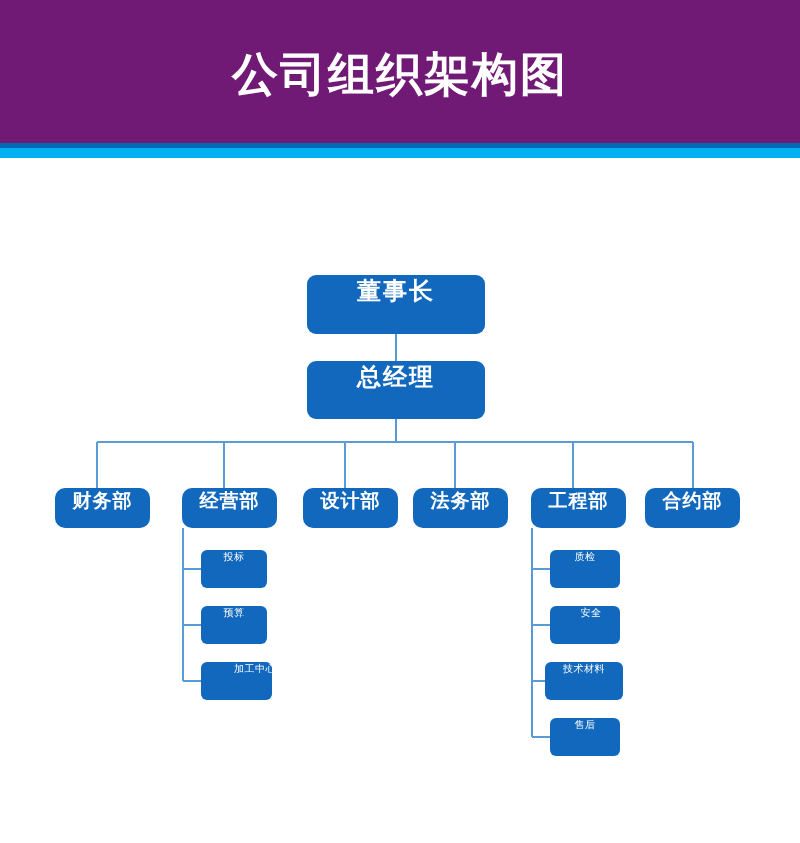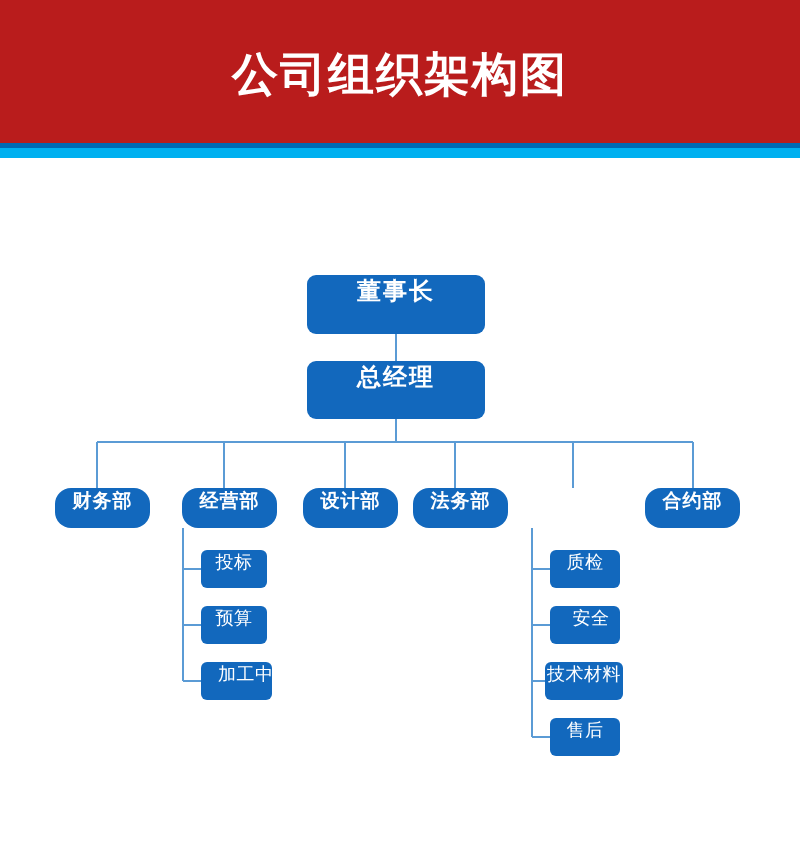--- a/index.html
+++ b/index.html
@@ -16,21 +16,21 @@
     position: relative;
   }
 
   
   .header-banner {
     position: absolute;
     left: 0;
     top: 0;
     width: 800px;
     height: 143px;
-    background: #b91c1c;
+    background: #701a75;
     box-sizing: border-box;
   }
   .header-title {
     position: absolute;
     left: 0;
     top: 46px;
     width: 800px;
     text-align: center;
     color: #ffffff;
     font-size: 46px;
@@ -89,24 +89,24 @@
   .node.level-top {
     font-size: 24px;
     font-weight: bold;
     letter-spacing: 2px;
     border-radius: 9px;
   }
   .node.level-dept {
     font-size: 19px;
     font-weight: bold;
     letter-spacing: 1px;
-    border-radius: 16px;
+    border-radius: 10px;
   }
   .node.level-sub {
-    font-size: 18px;
+    font-size: 10px;
     font-weight: normal;
     letter-spacing: 0.5px;
     border-radius: 6px;
   }
 </style>
 </head>
 <body>
 
 <div class="header-banner">
   <div class="header-title">公司组织架构图</div>
@@ -158,20 +158,23 @@
   </div>
   <div class="node level-dept" style="left:182px; top:330px; width:95px; height:40px;">
     <span>经营部</span>
   </div>
   <div class="node level-dept" style="left:303px; top:330px; width:95px; height:40px;">
     <span>设计部</span>
   </div>
   <div class="node level-dept" style="left:413px; top:330px; width:95px; height:40px;">
     <span>法务部</span>
   </div>
+  <div class="node level-dept" style="left:531px; top:330px; width:95px; height:40px;">
+    <span>工程部</span>
+  </div>
   <div class="node level-dept" style="left:645px; top:330px; width:95px; height:40px;">
     <span>合约部</span>
   </div>
 
   <div class="node level-sub" style="left:201px; top:392px; width:66px; height:38px;">
     <span>投标</span>
   </div>
   <div class="node level-sub" style="left:201px; top:448px; width:66px; height:38px;">
     <span>预算</span>
   </div>

